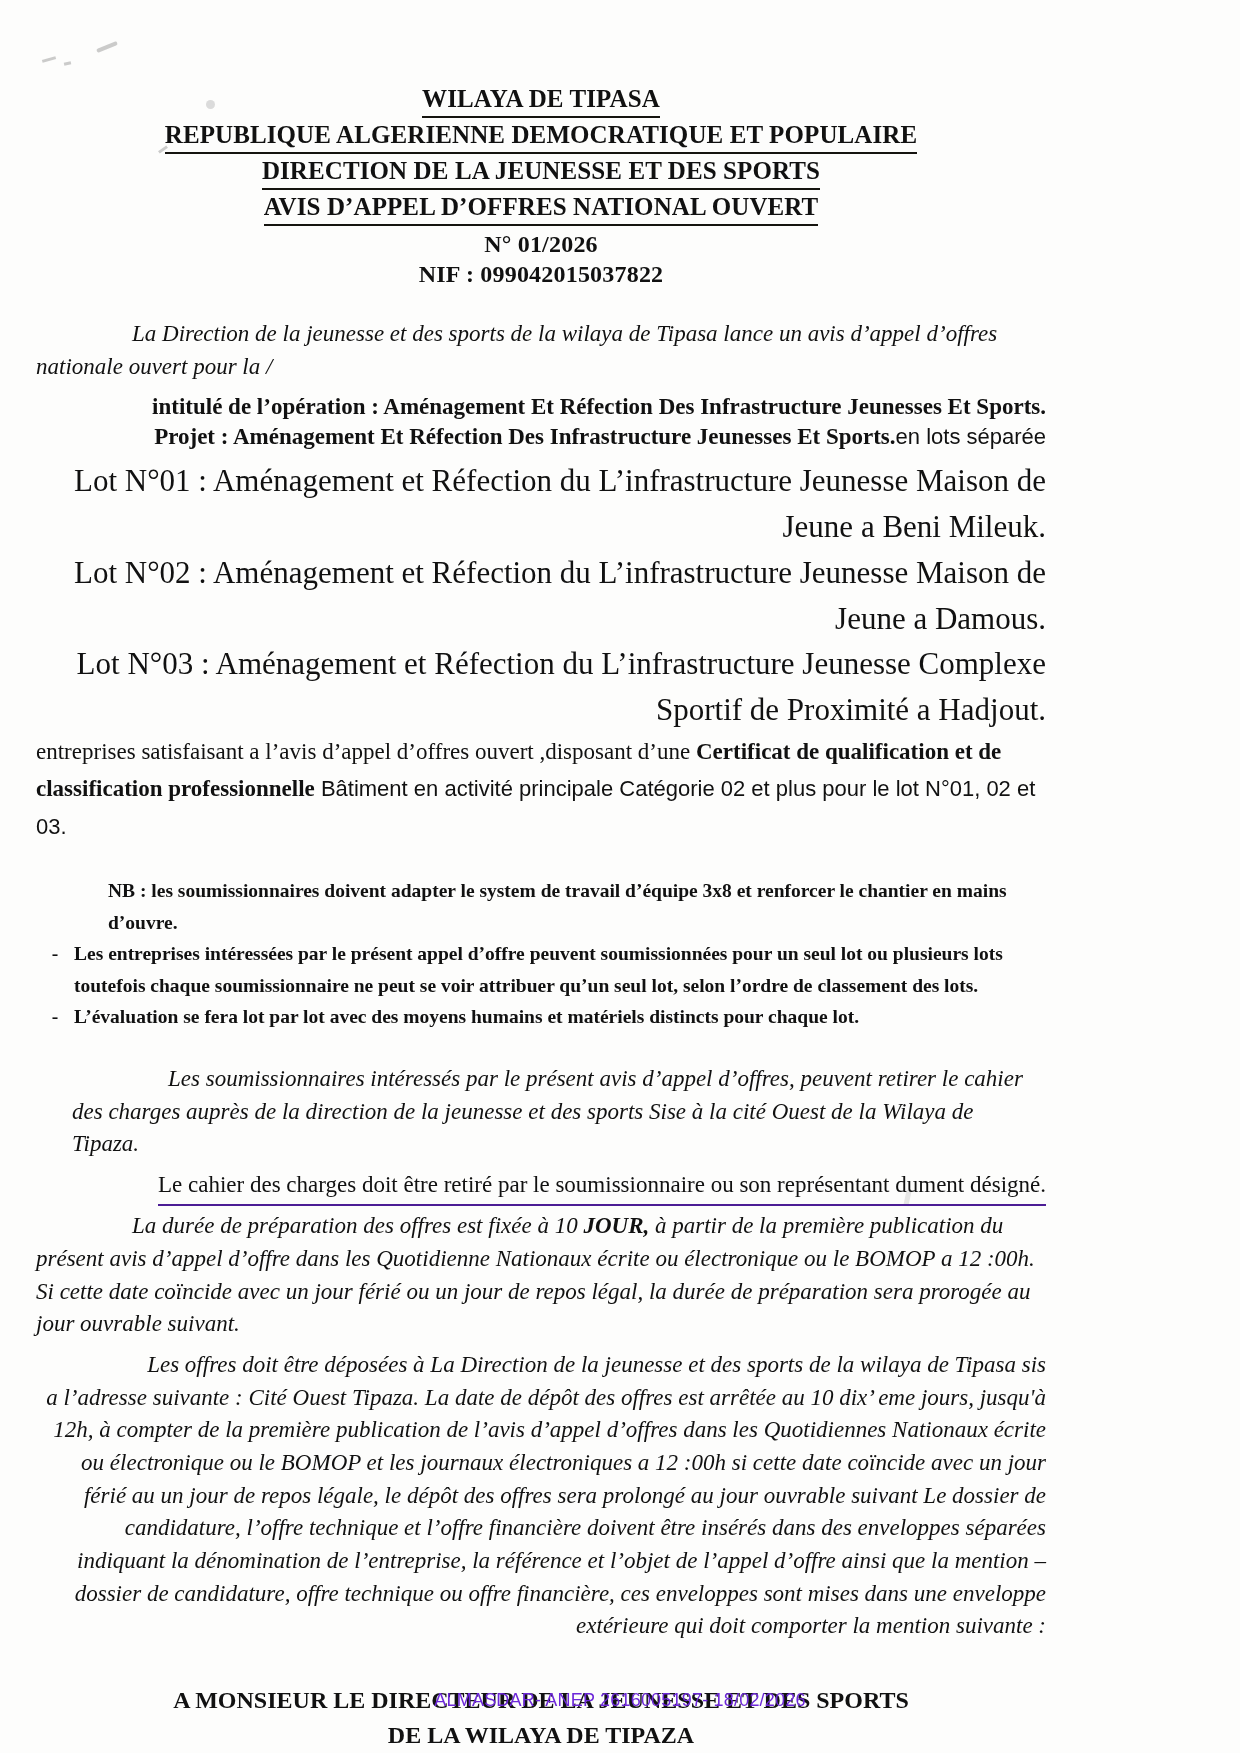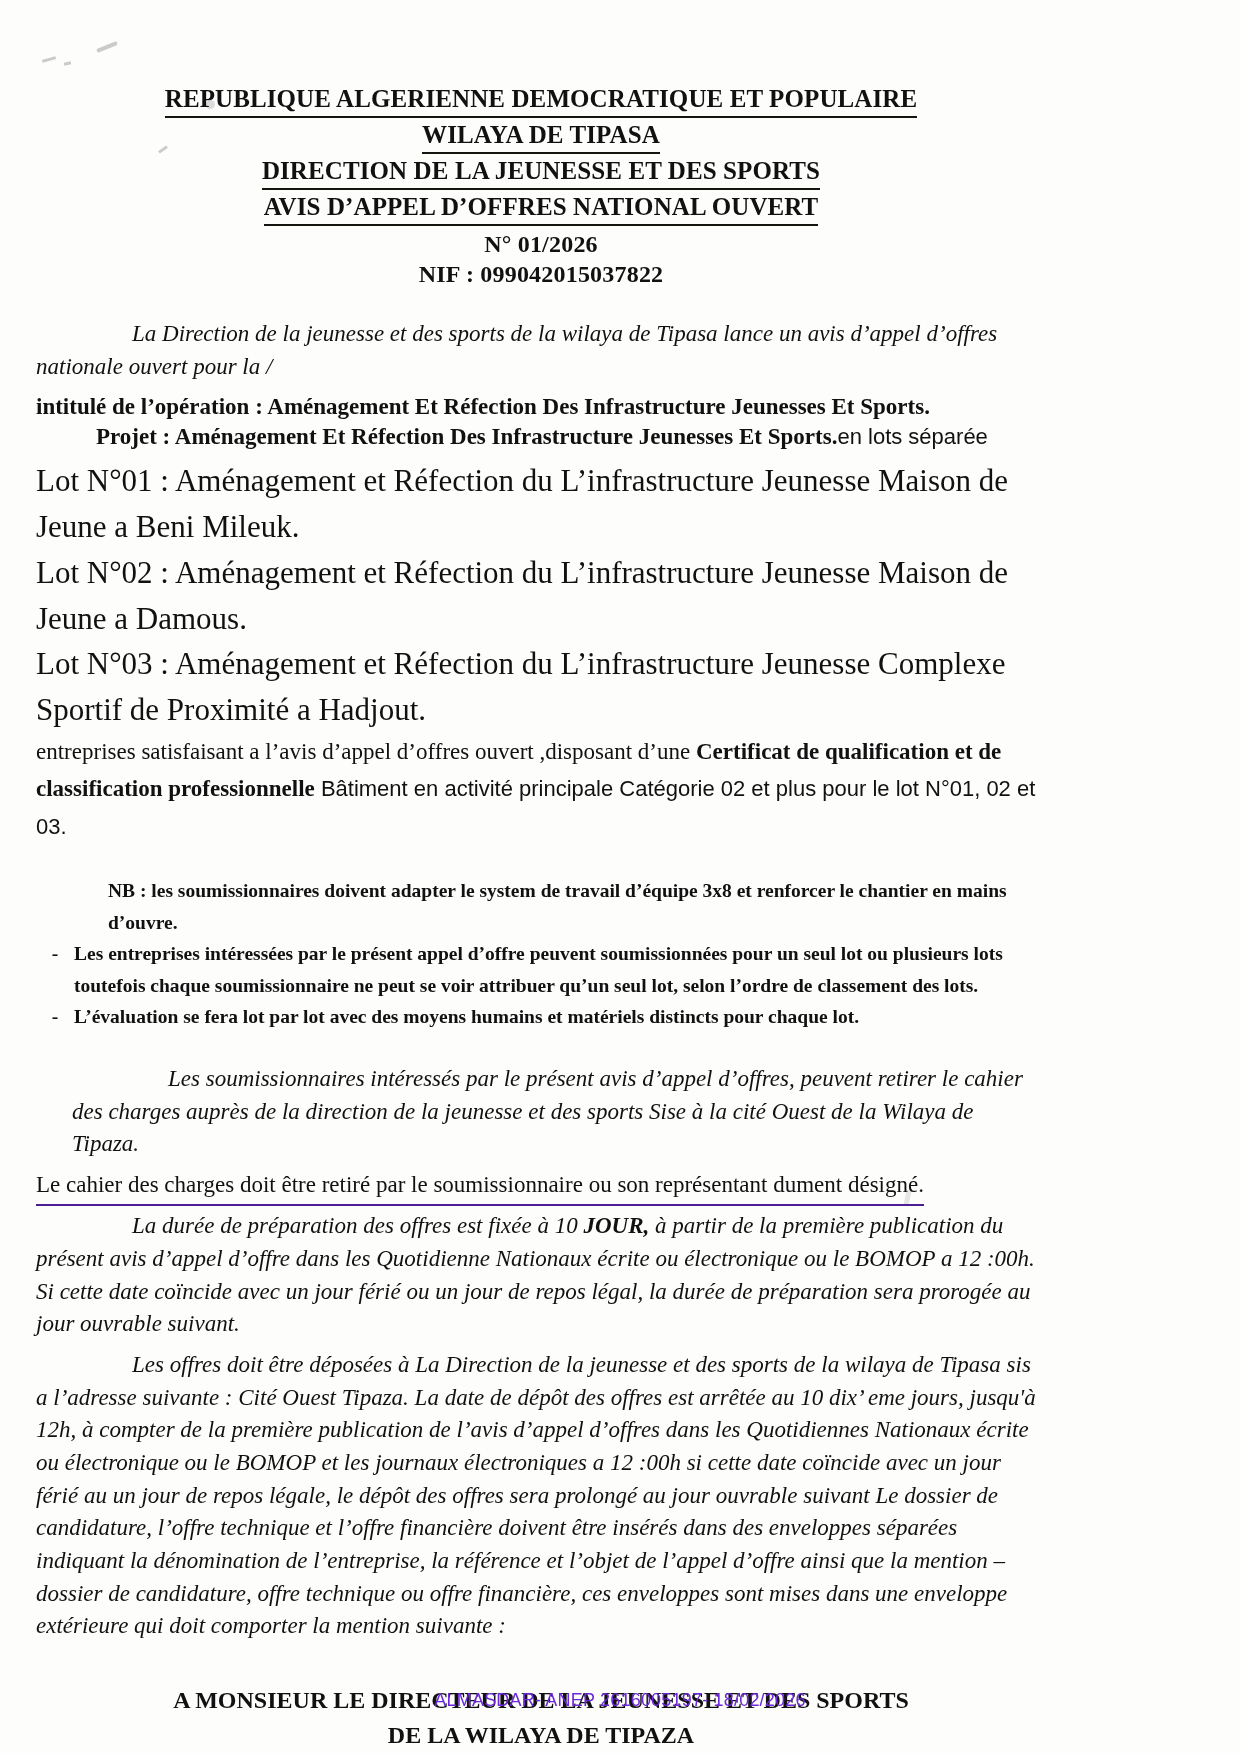--- a/index.html
+++ b/index.html
@@ -72,21 +72,21 @@
   
   .para {
     font-size: 23px;
     line-height: 1.42;
     margin: 0;
     text-align: left;
   }
   .indent { text-indent: 96px; font-style: italic; }
   .gap-lg { margin-top: 30px; }
   .gap-md { margin-top: 4px; }
-  .gap-sm { margin-top: 8px; }
+  .gap-sm { margin-top: 8px; text-align: right; }
 
   b, .b { font-weight: 700; }
 
   
   .sans {
     font-family: "Liberation Sans", "DejaVu Sans", sans-serif;
     font-size: 22px;
   }
 
   .titled-proj {
@@ -175,24 +175,24 @@
   <span class="scan-speck sp2"></span>
   <span class="scan-speck sp3"></span>
   <span class="scan-speck sp4"></span>
   <span class="scan-speck sp5"></span>
   <span class="scan-speck sp6"></span>
 
   <div class="content">
 
     <div class="hdr">
       <p class="hdr-line">
+        <span class="u">WILAYA DE TIPASA</span>
+      </p>
+      <p class="hdr-line">
         <span class="u">REPUBLIQUE ALGERIENNE DEMOCRATIQUE ET POPULAIRE</span>
-      </p>
-      <p class="hdr-line">
-        <span class="u">WILAYA DE TIPASA</span>
       </p>
       <p class="hdr-line">
         <span class="u">DIRECTION DE LA JEUNESSE ET DES SPORTS</span>
       </p>
       <p class="hdr-line">
         <span class="u">AVIS D’APPEL D’OFFRES NATIONAL OUVERT</span>
       </p>
     </div>
     <div class="hdr-num">N° 01/2026</div>
     <div class="hdr-nif">NIF : 099042015037822</div>

